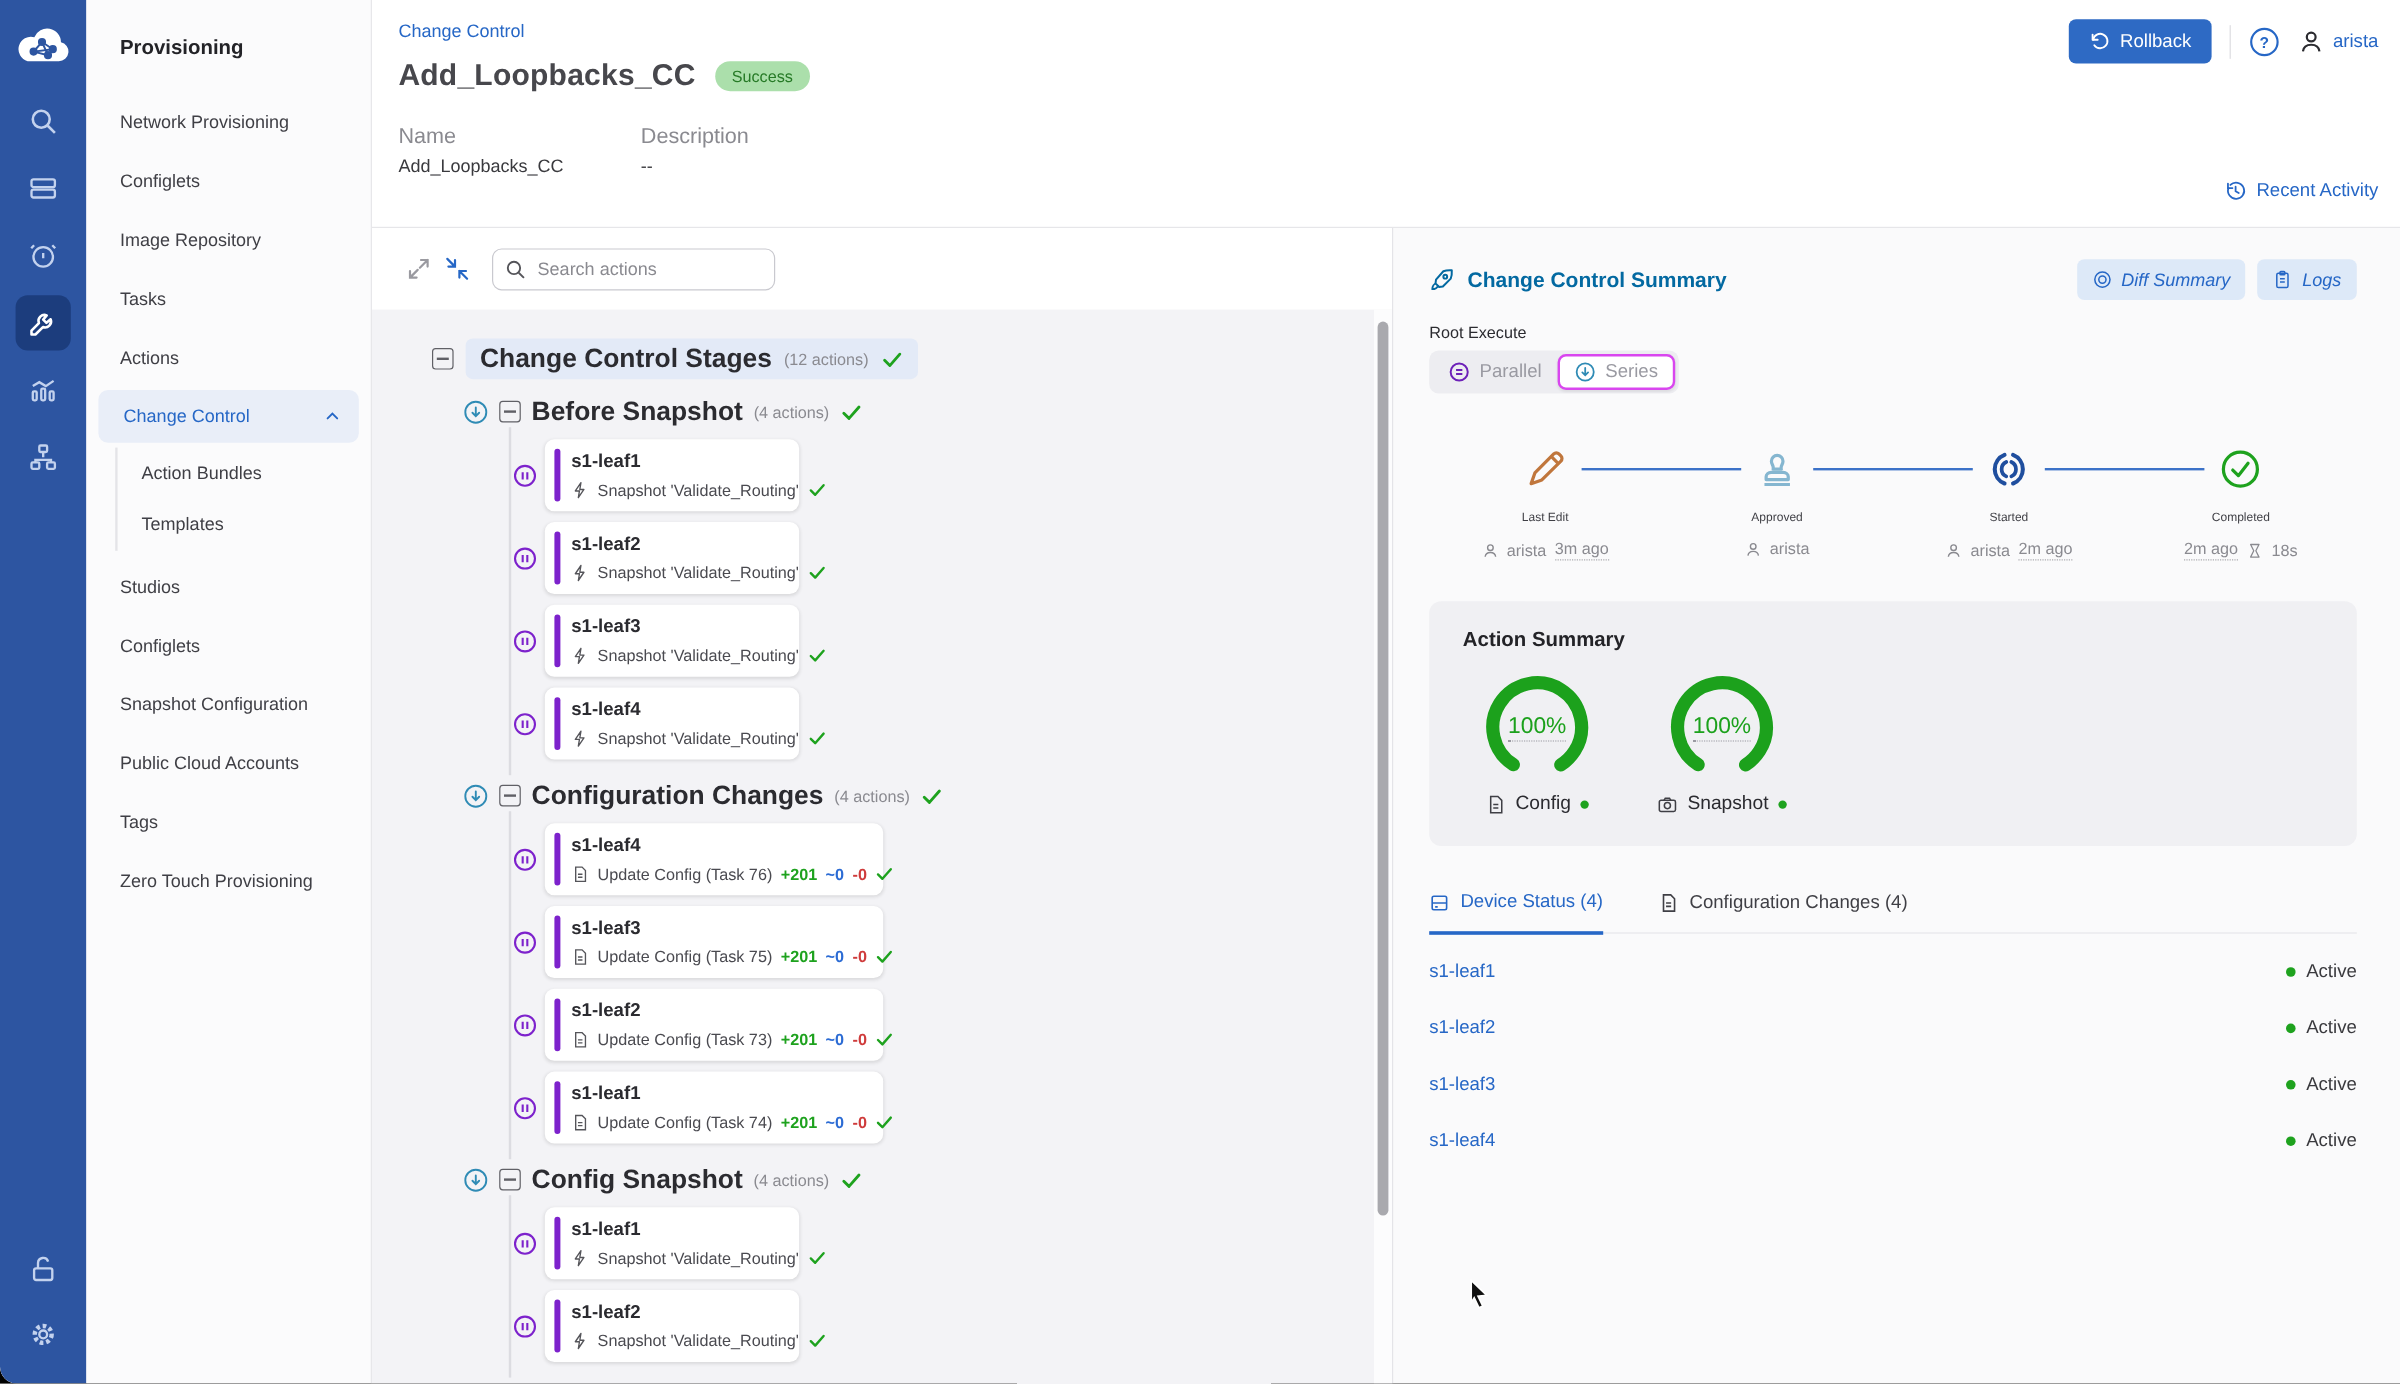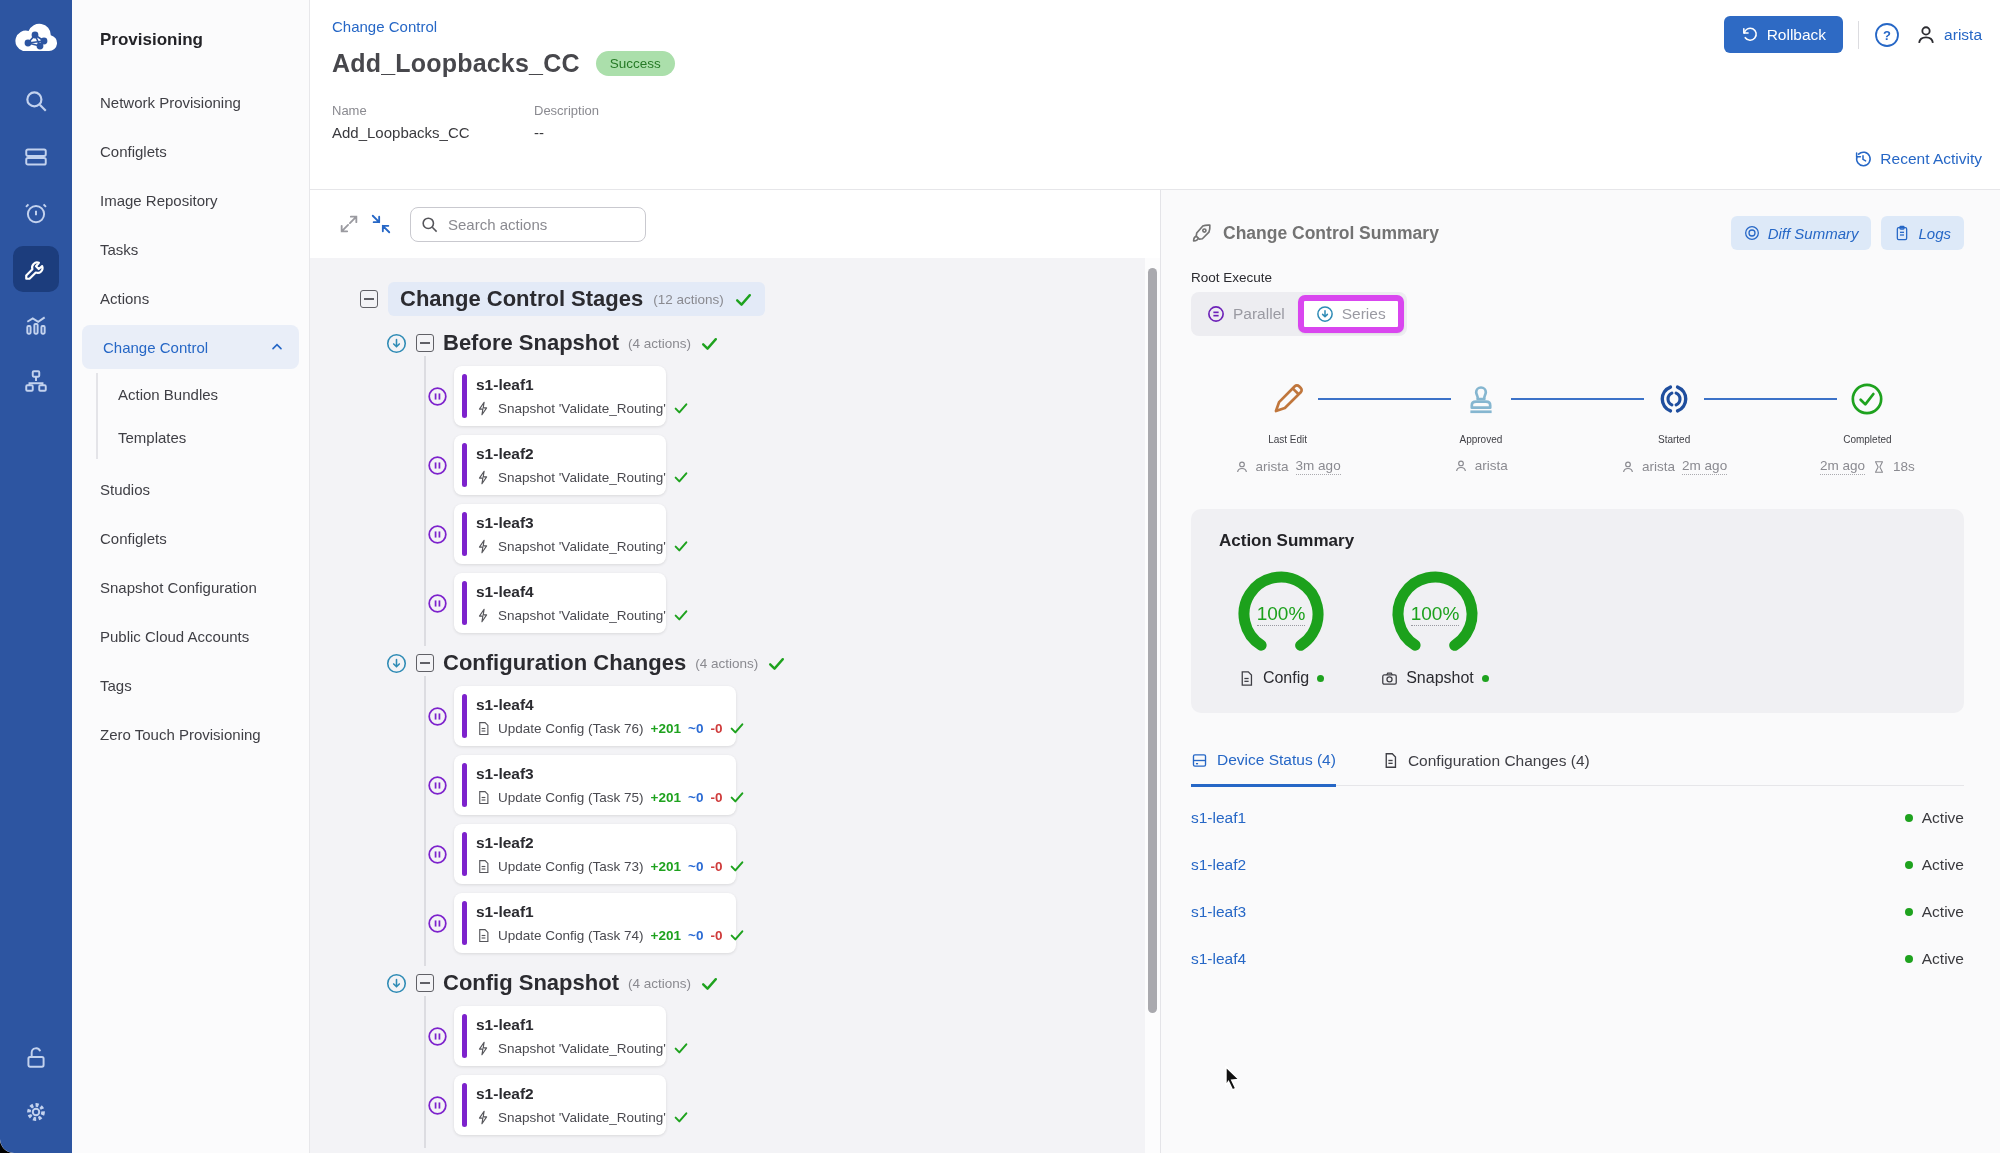--- a/index.html
+++ b/index.html
@@ -34,21 +34,21 @@
 
   
   .main { flex:1; display:flex; flex-direction:column; min-width:0; }
   .page-header { height:190px; flex-shrink:0; background:#fff; border-bottom:1px solid #e6e6e9; position:relative; padding:18px 0 0 22px; }
   .breadcrumb { font-size:15px; color:#2667c6; cursor:pointer; display:inline-block; }
   .title-row { margin-top:13px; display:flex; align-items:center; gap:16px; }
   .page-title { font-size:25px; font-weight:bold; color:#47474c; letter-spacing:.2px; }
   .status-badge { background:#abdfab; color:#267a26; font-size:13.5px; padding:5px 14px; border-radius:13px;text-align:center; }
   .fields-row { margin-top:25px; display:flex; }
   .field-name { width:202px; }
-  .field-label { font-size:13px; color:#8a8a90; }
+  .field-label { font-size:18px; color:#8a8a90; }
   .field-value { font-size:15px; color:#3a3a3e; margin-top:6px; }
   .topbar-right { position:absolute; top:16px; right:18px; display:flex; align-items:center; gap:15px; }
   .rollback-btn { display:flex; align-items:center; gap:9px; background:#2e6ac4; color:#fff; height:37px; padding:0 17px; border-radius:6px; font-size:15.5px; cursor:pointer; border:none; font-family:inherit; }
   .rollback-btn svg { width:17px; height:17px; }
   .v-divider { width:1px; height:28px; background:#dcdce0; }
   .help-btn { width:26px; height:26px; color:#2667c6; cursor:pointer; }
   .user-chip { display:flex; align-items:center; gap:7px; cursor:pointer; }
   .user-chip svg { width:22px; height:22px; color:#2b2b30; }
   .user-chip span { font-size:15.5px; color:#2667c6; }
   .recent-activity { position:absolute; right:18px; top:150px; display:flex; align-items:center; gap:8px; color:#2667c6; font-size:15.5px; cursor:pointer; }
@@ -90,30 +90,30 @@
   .check-sm { width:16px; height:16px; color:#1ea21e; flex-shrink:0; }
   .stat-add { color:#1ea21e; font-weight:bold; }
   .stat-mod { color:#2b6bd4; font-weight:bold; }
   .stat-del { color:#cf3b3b; font-weight:bold; }
   .scroll-track { position:absolute; top:68px; right:0; bottom:0; width:15px; background:#fcfcfd; }
   .scroll-thumb { position:absolute; left:3px; top:10px; width:9px; height:745px; border-radius:5px; background:#a9a9ae; cursor:pointer; }
 
   
   .right-panel { flex:1; background:#fafafb; border-left:1px solid #e4e4e8; padding:26px 36px 0 30px; position:relative; overflow:hidden; }
   .summary-header { display:flex; align-items:center; justify-content:space-between; }
-  .summary-title { display:flex; align-items:center; gap:11px; font-size:17.5px; font-weight:bold; color:#737373;text-align:center; }
+  .summary-title { display:flex; align-items:center; gap:11px; font-size:17.5px; font-weight:bold; color:#0369a1;text-align:center; }
   .summary-title svg { width:21px; height:21px; }
   .summary-btns { display:flex; gap:10px; }
   .pill-btn { display:flex; align-items:center; gap:8px; background:#dde9f8; color:#2667c6; border-radius:6px; height:34px; padding:0 13px; font-size:15px; cursor:pointer; border:none; font-family:inherit;font-style:italic; }
   .pill-btn svg { width:16px; height:16px; }
   .root-exec-label { margin-top:20px; font-size:13.5px; color:#2b2b30; }
   .toggle { display:inline-flex; align-items:center; background:#ededf1; border-radius:8px; padding:3px; margin-top:7px; }
   .seg { display:flex; align-items:center; gap:8px; padding:5px 13px; font-size:15.5px; color:#9a9aa2; cursor:pointer; border-radius:7px; }
   .seg svg { width:18px; height:18px; }
-  .seg.selected { background:#fff; border:6px solid #d946ef; box-shadow:0 1px 2px rgba(0,0,0,.07); padding:4px 12px; }
+  .seg.selected { background:#fff; border:2px solid #d946ef; box-shadow:0 1px 2px rgba(0,0,0,.07); padding:4px 12px; }
   .seg .icon-parallel { color:#6d21b8; }
   .seg .icon-series { color:#2f8bb5; }
 
   .timeline { margin-top:44px; display:flex; position:relative; }
   .tl-line { position:absolute; top:18px; height:2px; background:#3c72c8; }
   .tl-line.l1 { left:calc(12.5% + 30px); width:calc(25% - 60px); }
   .tl-line.l2 { left:calc(37.5% + 30px); width:calc(25% - 60px); }
   .tl-line.l3 { left:calc(62.5% + 30px); width:calc(25% - 60px); }
   .tl-step { flex:1; display:flex; flex-direction:column; align-items:center; }
   .tl-icon { height:38px; display:flex; align-items:center; justify-content:center; }

